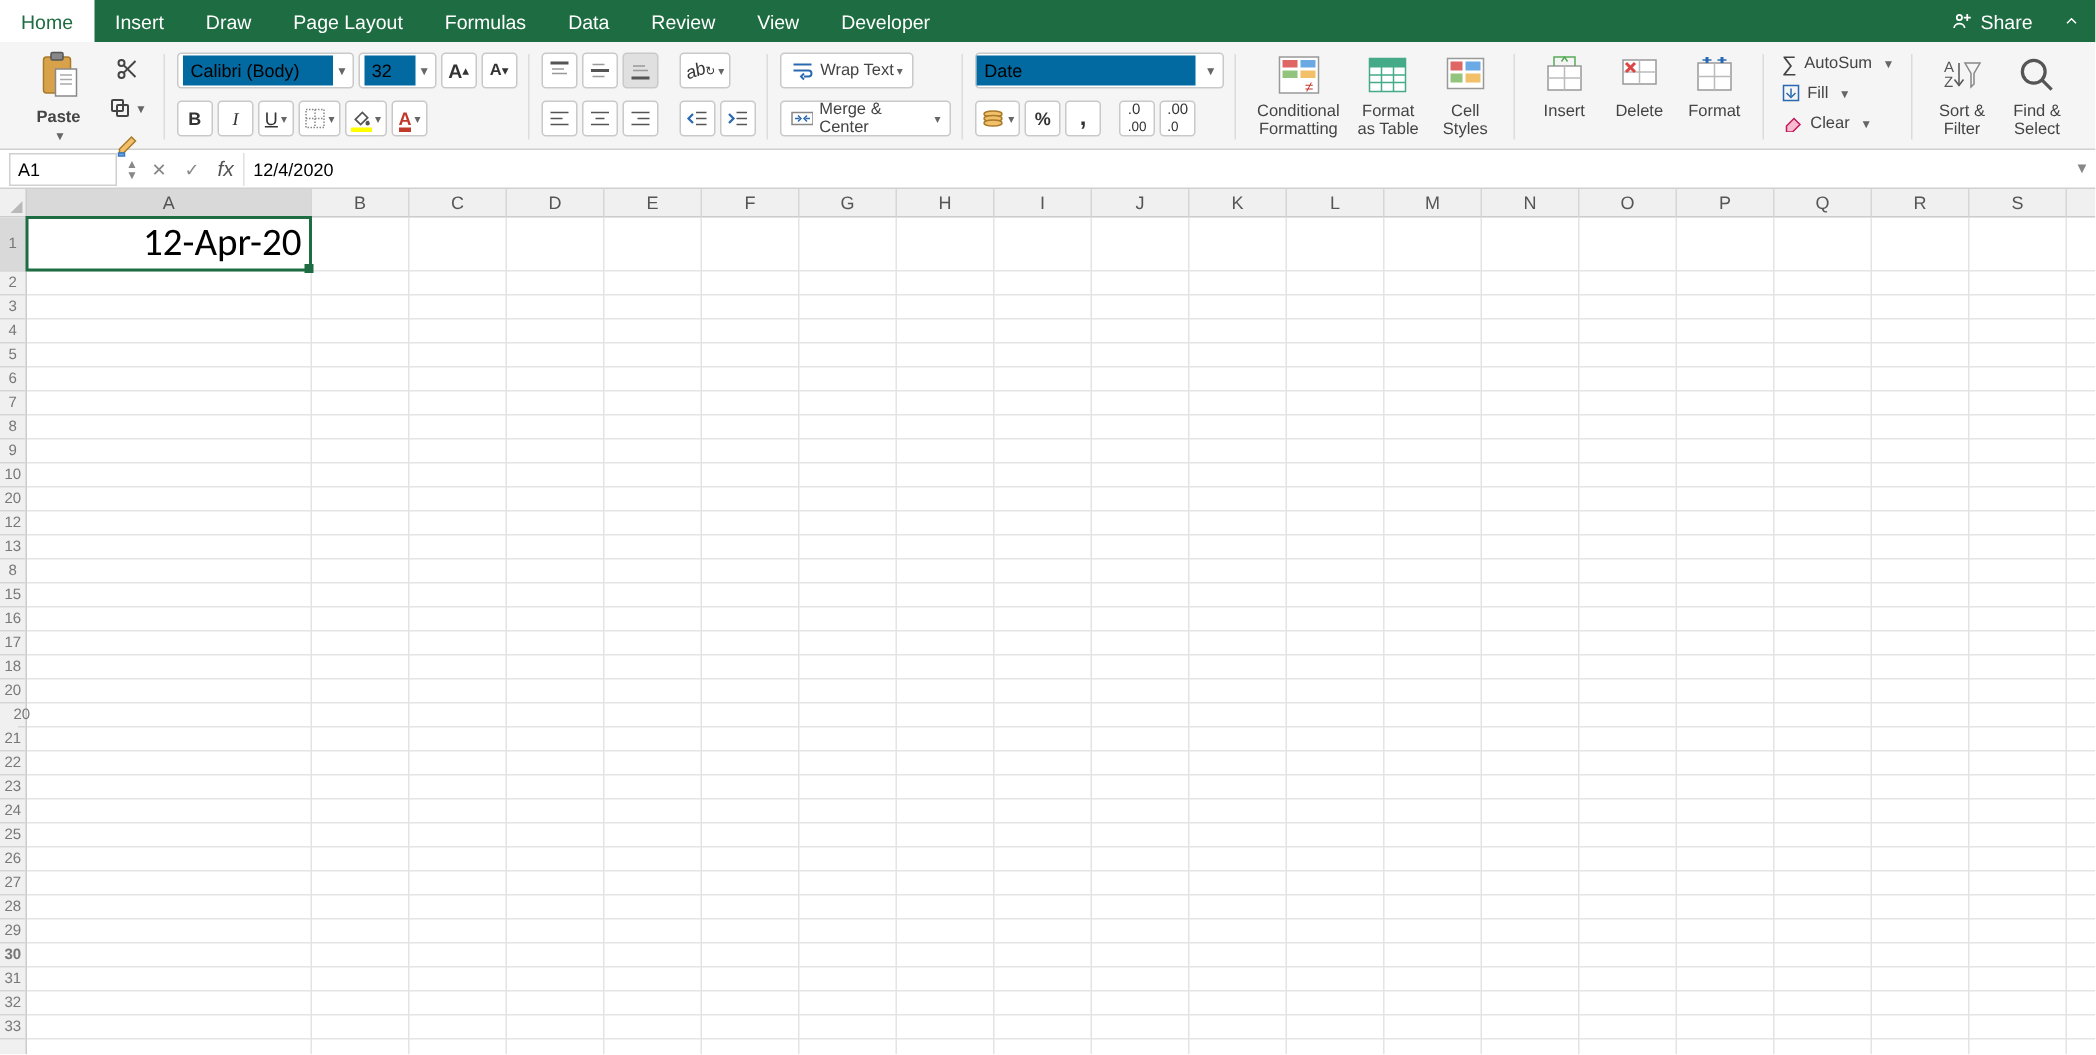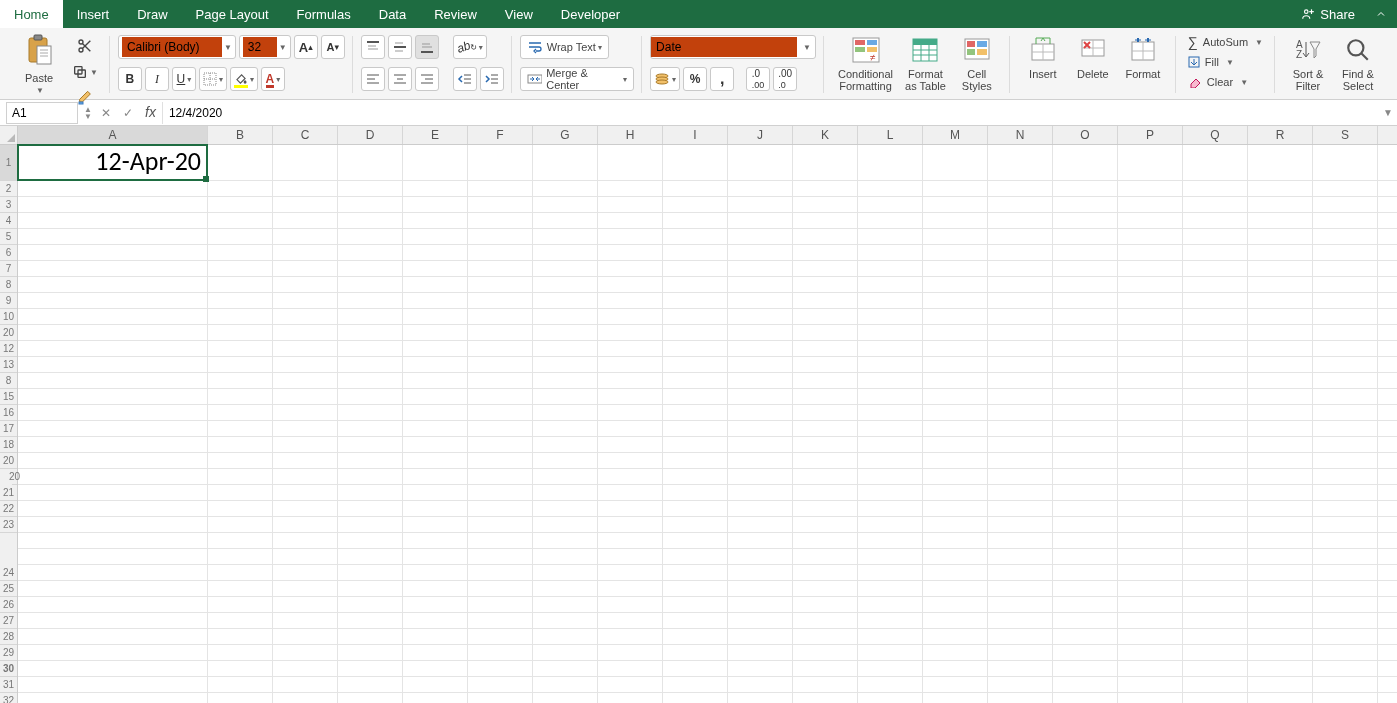--- a/index.html
+++ b/index.html
@@ -15,21 +15,21 @@
 
 
 .ribbon { display: flex; align-items: stretch; background: #f5f5f5; border-bottom: 1px solid #d0d0d0; height: 72px; padding: 4px 6px 0 6px; }
 .group { display: flex; flex-direction: column; justify-content: flex-start; padding: 0 8px; position: relative; }
 .group.sep::after { content: ""; position: absolute; right: 0; top: 4px; bottom: 6px; width: 1px; background: #dcdcdc; }
 .row { display: flex; align-items: center; gap: 3px; height: 30px; }
 .row.mt { margin-top: 2px; }
 .btn { display: flex; align-items: center; justify-content: center; height: 24px; min-width: 24px; padding: 0 3px; border: 1px solid transparent; border-radius: 3px; cursor: pointer; }
 .btn.boxed { border: 1px solid #c9c9c9; background: #fff; }
 .dd-caret { font-size: 8px; color: #666; margin-left: 2px; }
-.input-sm { height: 24px; border: 1px solid #c9c9c9; background: #c2410c; font-size: 12px; padding: 0 5px; outline: none; }
+.input-sm { height: 24px; border: 1px solid #c9c9c9; background: #0369a1; font-size: 12px; padding: 0 5px; outline: none; }
 .input-font { width: 100px; }
 .input-size { width: 34px; }
 .input-fmt { width: 146px; }
 .biglabel { display: flex; flex-direction: column; align-items: center; justify-content: flex-start; padding: 2px 6px 0 6px; gap: 2px; border-radius: 3px; cursor: pointer; min-width: 50px; }
 .biglabel .ico { height: 32px; display: flex; align-items: center; justify-content: center; }
 .biglabel .lbl { font-size: 11px; text-align: center; line-height: 12px; color: #444; }
 .smalltext { font-size: 11px; color: #444; }
 .menuentry { display: flex; align-items: center; gap: 5px; font-size: 11px; color: #444; height: 20px; padding: 0 4px; cursor: pointer; }
 .menuentry .dd-caret { margin-left: 2px; }
 
@@ -92,21 +92,21 @@
     <svg width="12" height="12" viewBox="0 0 24 24" fill="none" stroke="#fff" stroke-width="2">
         <polyline points="6 15 12 9 18 15"></polyline>
       </svg>
   </div>
 </div>
 
 <div class="ribbon">
 
   <div class="group sep">
     <div style="display:flex;align-items:flex-start;gap:4px;">
-      <div class="biglabel" style="padding-top:0;">
+      <div class="biglabel" style="padding-top:0;font-weight:bold;">
         <div class="ico" style="height:38px;">
           <svg width="28" height="34" viewBox="0 0 28 34">
               <rect x="4" y="4" width="18" height="24" rx="2" fill="#d8a24a" stroke="#a87a2a"></rect>
               <rect x="9" y="1" width="8" height="5" rx="1" fill="#888" stroke="#555"></rect>
               <rect x="12" y="12" width="14" height="18" fill="#fff" stroke="#888"></rect>
               <line x1="15" y1="16" x2="23" y2="16" stroke="#aaa"></line>
               <line x1="15" y1="19" x2="23" y2="19" stroke="#aaa"></line>
               <line x1="15" y1="22" x2="23" y2="22" stroke="#aaa"></line>
             </svg>
         </div>
@@ -517,21 +517,21 @@
       <div class="rh" style="height: 16px;">8</div>
       <div class="rh" style="height: 16px;">15</div>
       <div class="rh" style="height: 16px;">16</div>
       <div class="rh" style="height: 16px;">17</div>
       <div class="rh" style="height: 16px;">18</div>
       <div class="rh" style="height: 16px;">20</div>
       <div class="rh" style="height: 16px; margin-left: 12px;">20</div>
       <div class="rh" style="height: 16px;">21</div>
       <div class="rh" style="height: 16px; text-align: right;">22</div>
       <div class="rh" style="height: 16px;">23</div>
-      <div class="rh" style="height: 16px; margin-top: 32px;">24</div>
+      <div class="rh" style="height: 16px;">24</div>
       <div class="rh" style="height: 16px;">25</div>
       <div class="rh" style="height: 16px;">26</div>
       <div class="rh" style="height: 16px;">27</div>
       <div class="rh" style="height: 16px;">28</div>
       <div class="rh" style="height: 16px;">29</div>
       <div class="rh" style="height: 16px; font-weight: bold;">30</div>
       <div class="rh" style="height: 16px;">31</div>
       <div class="rh" style="height: 16px;">32</div>
       <div class="rh" style="height: 16px;">33</div>
     </div>

